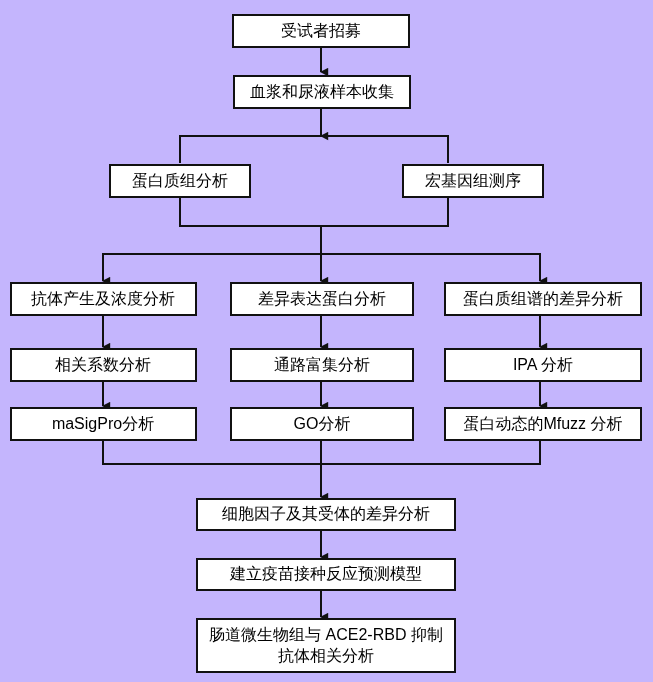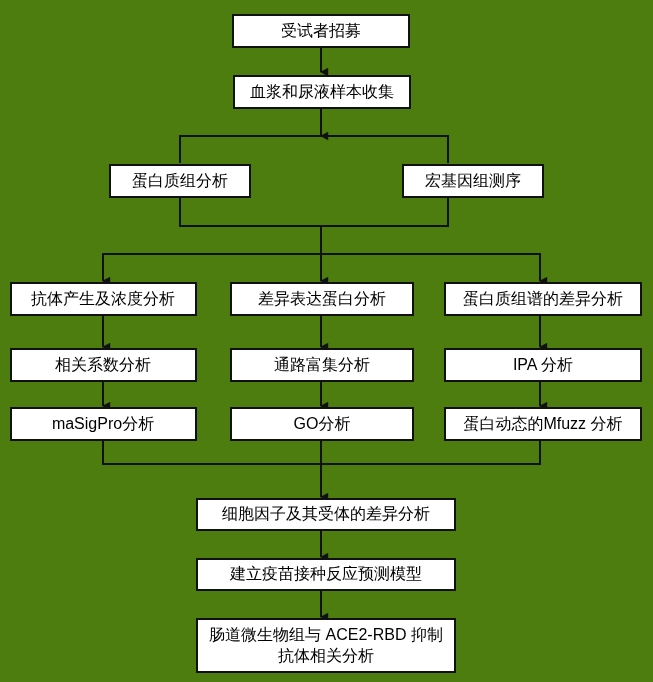--- a/index.html
+++ b/index.html
@@ -10,21 +10,21 @@
   body {
     width: 653px;
     height: 682px;
     font-family: "Liberation Sans", "DejaVu Sans", sans-serif;
     overflow: hidden;
   }
   #flowchart-root {
     position: relative;
     width: 653px;
     height: 682px;
-    background: #4d7c0f;
+    background: #c4b5fd;
   }
   svg#flow-svg {
     position: absolute;
     top: 0;
     left: 0;
     width: 653px;
     height: 682px;
     display: block;
   }
   .node-box {

